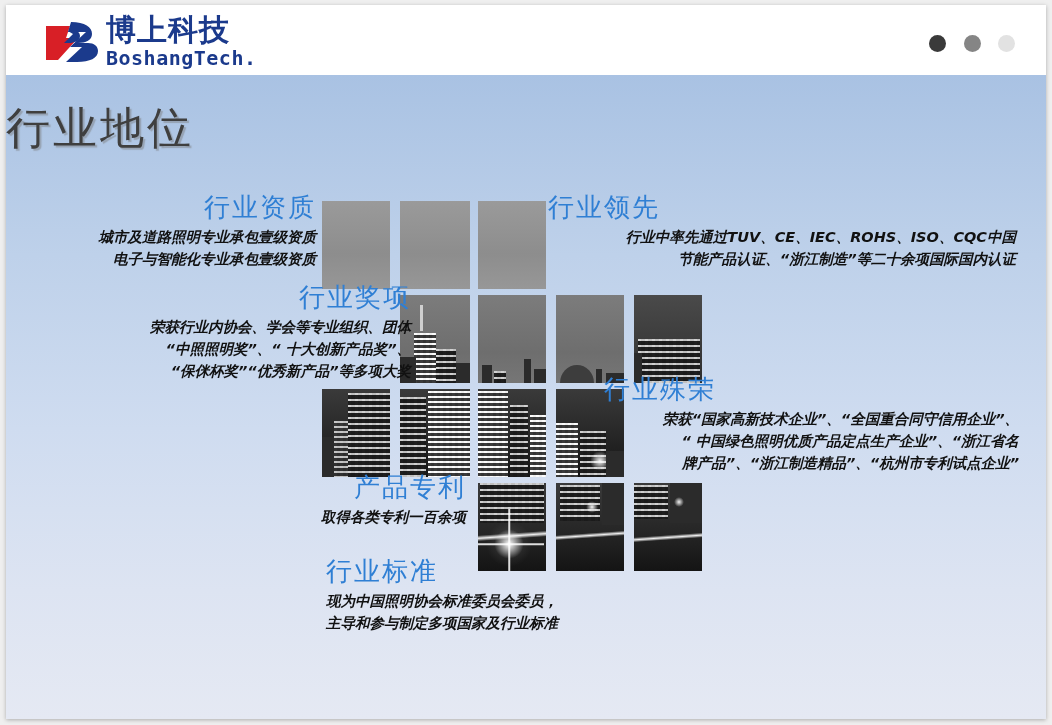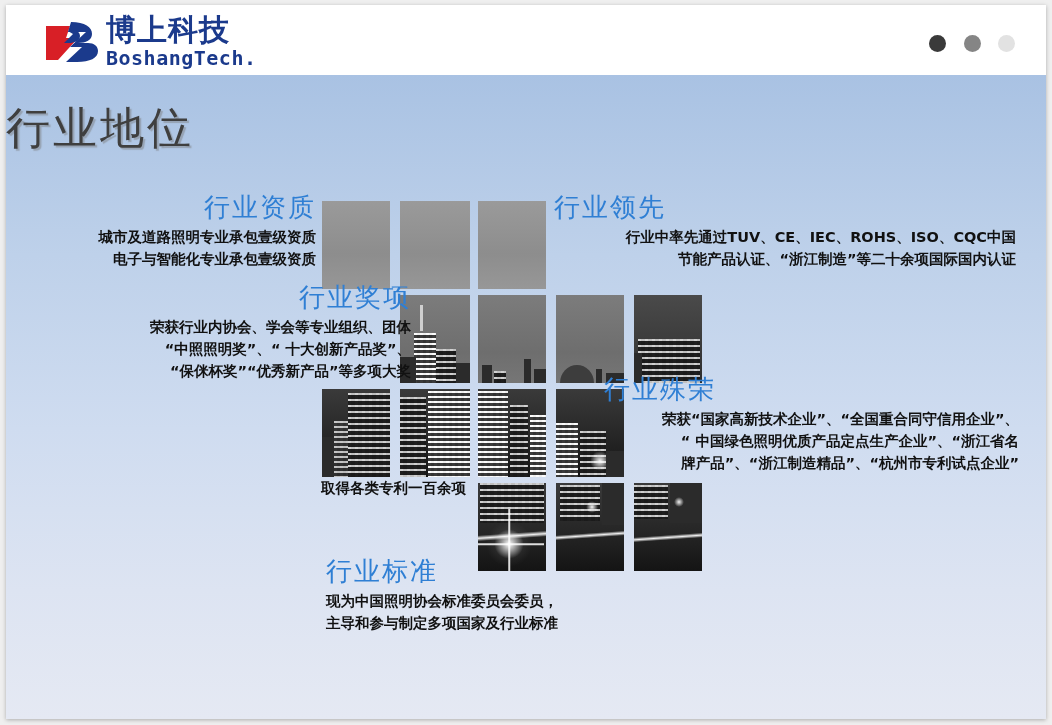--- a/index.html
+++ b/index.html
@@ -212,23 +212,23 @@
 
   #blk-qualification .blk-head,
   #blk-awards .blk-head,
   #blk-patent .blk-head { text-align: right; }
   #blk-qualification .blk-body,
   #blk-awards .blk-body,
   #blk-patent .blk-body { text-align: right; }
   #blk-leading .blk-head, #blk-honors .blk-head { text-align: left; }
   #blk-leading .blk-body, #blk-honors .blk-body { text-align: right; }
   #blk-standard .blk-head, #blk-standard .blk-body { }
-  #blk-leading .blk-head { margin-left: 8px; }
-
-  .blk-body div { white-space: nowrap; }
+  #blk-leading .blk-head { margin-left: 2px; }
+
+  .blk-body div { white-space: nowrap; font-style: italic; }
   .gap { height: 4px; }
 </style>
 </head>
 <body>
 
 <div id="slide">
 
   <div id="header">
 
     <div id="logo-wrap">
@@ -372,20 +372,21 @@
       <div class="blk-head">行业殊荣</div>
       <div class="gap"></div>
       <div class="blk-body">
         <div>荣获“国家高新技术企业”、“全国重合同守信用企业”、</div>
         <div>“ 中国绿色照明优质产品定点生产企业”、“浙江省名</div>
         <div>牌产品”、“浙江制造精品”、“杭州市专利试点企业”</div>
       </div>
     </div>
 
     <div class="block" id="blk-patent">
+      <div class="blk-head">产品专利</div>
       <div class="gap"></div>
       <div class="blk-body">
         <div>取得各类专利一百余项</div>
       </div>
     </div>
 
     <div class="block" id="blk-standard">
       <div class="blk-head">行业标准</div>
       <div class="gap"></div>
       <div class="blk-body">

